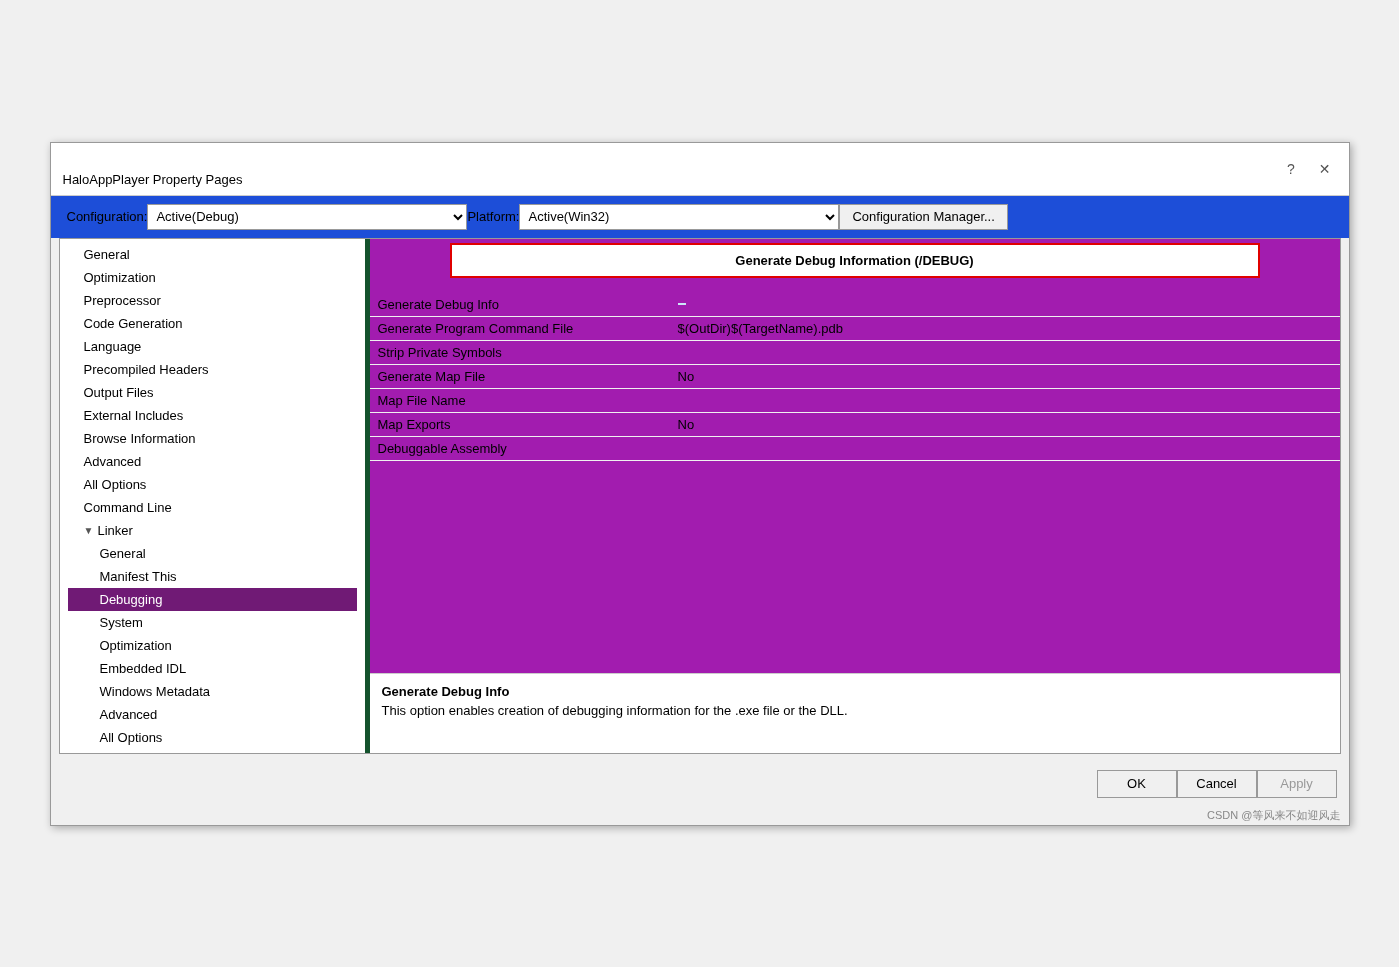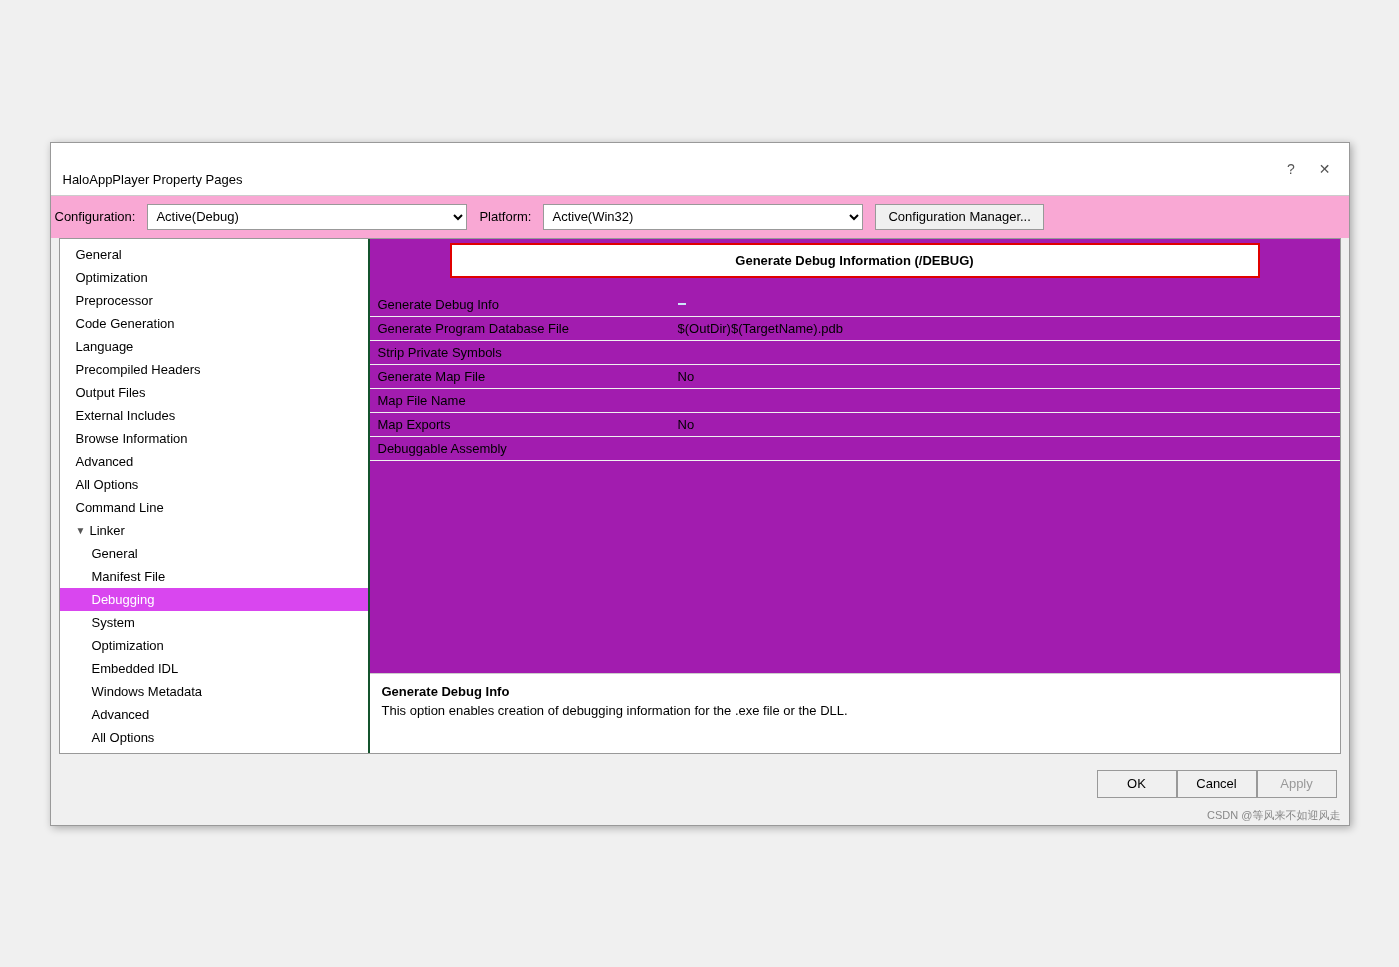--- a/index.html
+++ b/index.html
@@ -55,23 +55,23 @@
       border: none;
       font-size: 14px;
       cursor: pointer;
       color: #555;
       padding: 2px 6px;
     }
 
     .config-row {
       display: flex;
       align-items: center;
-      gap: 12px;
-      padding: 8px 4px;
-      background: #f9a8d4;
+      gap: 0;
+      padding: 8px 16px;
+      background: #1d4ed8;
     }
 
     .config-label {
       font-size: 13px;
       color: #000;
       white-space: nowrap;
     }
 
     .config-select {
       height: 26px;
@@ -104,37 +104,37 @@
       display: flex;
       flex: 1;
       margin: 0 8px 8px 8px;
       border: 1px solid #999;
       background: #fff;
     }
 
     .sidebar {
       width: 310px;
       min-width: 310px;
-      border-right: 2px solid #14532d;
+      border-right: 5px solid #14532d;
       overflow-y: auto;
       background: #fff;
-      padding: 4px 0;
+      padding: 4px 8px;
       position: relative;
     }
 
     .sidebar-item {
       padding: 4px 8px 4px 16px;
       cursor: pointer;
       font-size: 13px;
       color: #000;
       white-space: nowrap;
     }
 
     .sidebar-item.active {
-      background: #d946ef;
+      background: #701a75;
       color: #fff;
     }
 
     .sidebar-item.indented {
       padding-left: 32px;
     }
 
     .sidebar-category {
       padding: 4px 8px 4px 16px;
       font-size: 13px;
@@ -296,21 +296,21 @@
         <div class="sidebar-item">External Includes</div>
         <div class="sidebar-item">Browse Information</div>
         <div class="sidebar-item">Advanced</div>
         <div class="sidebar-item">All Options</div>
         <div class="sidebar-item">Command Line</div>
         <div class="sidebar-category">
           <span class="triangle">▼</span>
           <span>Linker</span>
         </div>
         <div class="sidebar-item indented">General</div>
-        <div class="sidebar-item indented">Manifest File</div>
+        <div class="sidebar-item indented">Manifest This</div>
         <div class="sidebar-item indented active">Debugging</div>
         <div class="sidebar-item indented">System</div>
         <div class="sidebar-item indented">Optimization</div>
         <div class="sidebar-item indented">Embedded IDL</div>
         <div class="sidebar-item indented">Windows Metadata</div>
         <div class="sidebar-item indented">Advanced</div>
         <div class="sidebar-item indented">All Options</div>
       </div>
 
     <div class="right-panel">
@@ -319,21 +319,21 @@
         <div class="tooltip-box">
           <span>Generate Debug Information (/DEBUG)</span>
         </div>
 
       <div style="height: 50px;"></div>
           <div class="prop-row">
             <span class="prop-name">Generate Debug Info</span>
             <span class="prop-value highlighted"></span>
           </div>
           <div class="prop-row">
-            <span class="prop-name">Generate Program Database File</span>
+            <span class="prop-name">Generate Program Command File</span>
             <span class="prop-value">$(OutDir)$(TargetName).pdb</span>
           </div>
           <div class="prop-row">
             <span class="prop-name">Strip Private Symbols</span>
             <span class="prop-value"></span>
           </div>
           <div class="prop-row">
             <span class="prop-name">Generate Map File</span>
             <span class="prop-value">No</span>
           </div>

